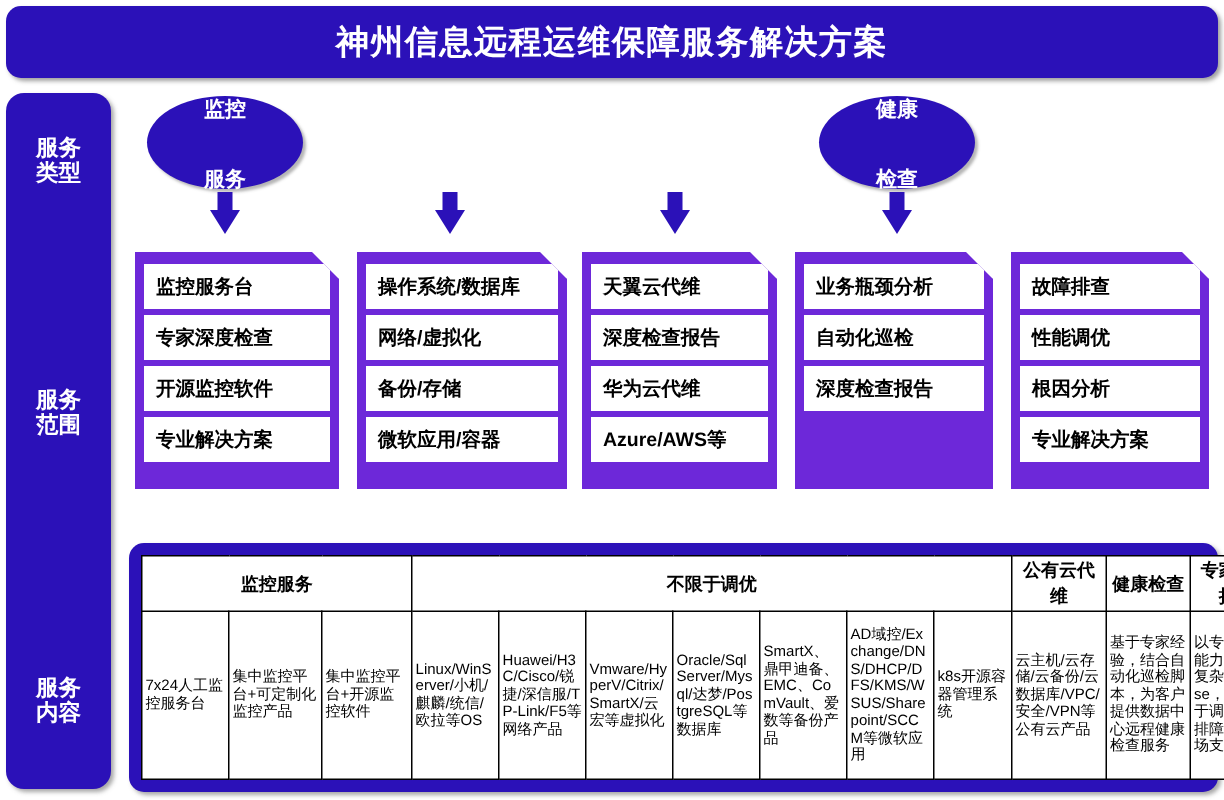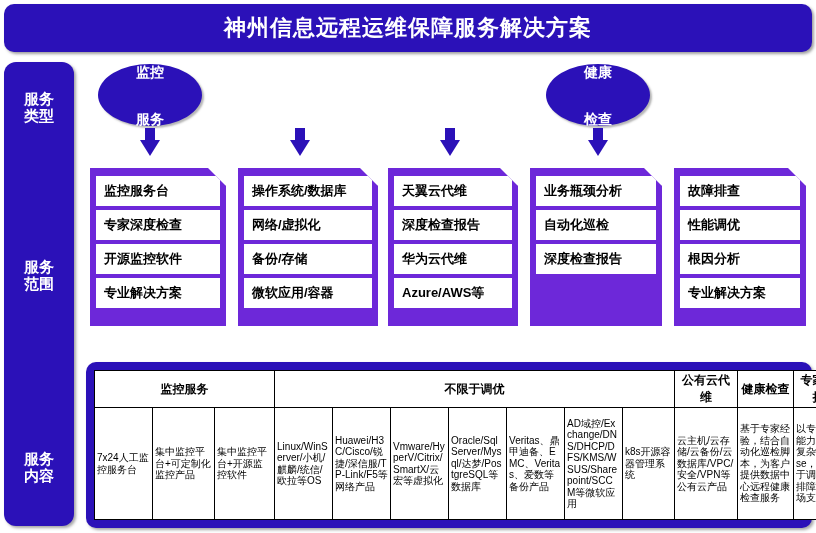--- a/index.html
+++ b/index.html
@@ -279,21 +279,21 @@
       </thead>
       <tbody>
         <tr>
           <td>7x24人工监控服务台</td>
           <td>集中监控平台+可定制化监控产品</td>
           <td>集中监控平台+开源监控软件</td>
           <td>Linux/WinServer/小机/麒麟/统信/欧拉等OS</td>
           <td>Huawei/H3C/Cisco/锐捷/深信服/TP-Link/F5等网络产品</td>
           <td>Vmware/HyperV/Citrix/SmartX/云宏等虚拟化</td>
           <td>Oracle/SqlServer/Mysql/达梦/PostgreSQL等数据库</td>
-          <td>Veritas、鼎甲迪备、EMC、Veritas、爱数等备份产品</td>
+          <td>SmartX、鼎甲迪备、EMC、ComVault、爱数等备份产品</td>
           <td>AD域控/Exchange/DNS/DHCP/DFS/KMS/WSUS/Sharepoint/SCCM等微软应用</td>
           <td>k8s开源容器管理系统</td>
           <td>云主机/云存储/云备份/云数据库/VPC/安全/VPN等公有云产品</td>
           <td>基于专家经验，结合自动化巡检脚本，为客户提供数据中心远程健康检查服务</td>
           <td>以专家的能力支持复杂的Case，不限于调优、排障、现场支持</td>
         </tr>
       </tbody>
     </table>
   </div>
 

